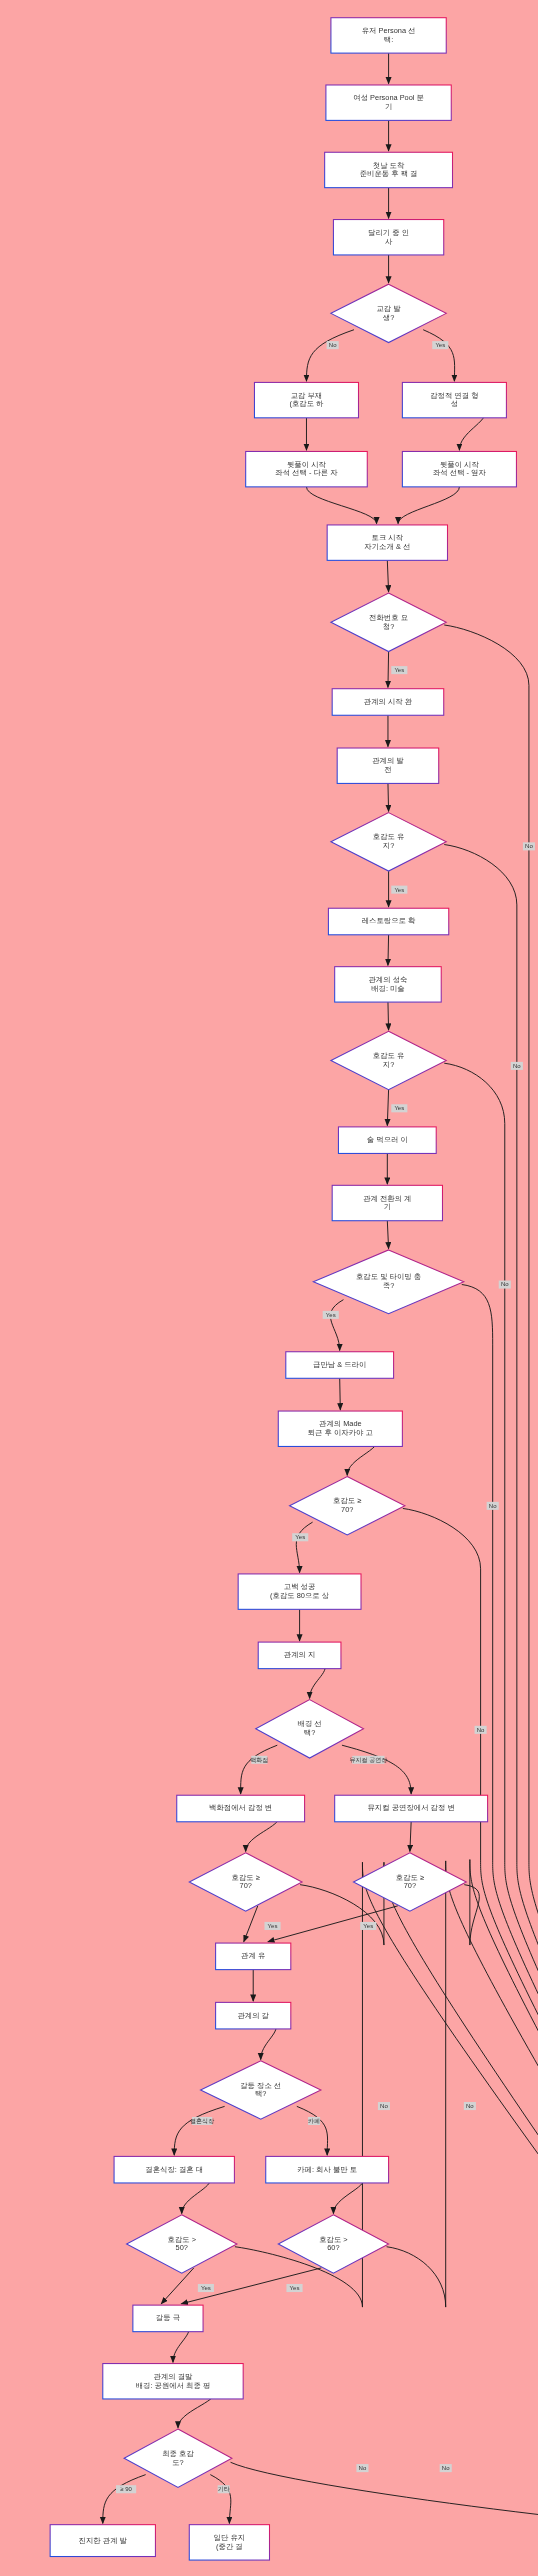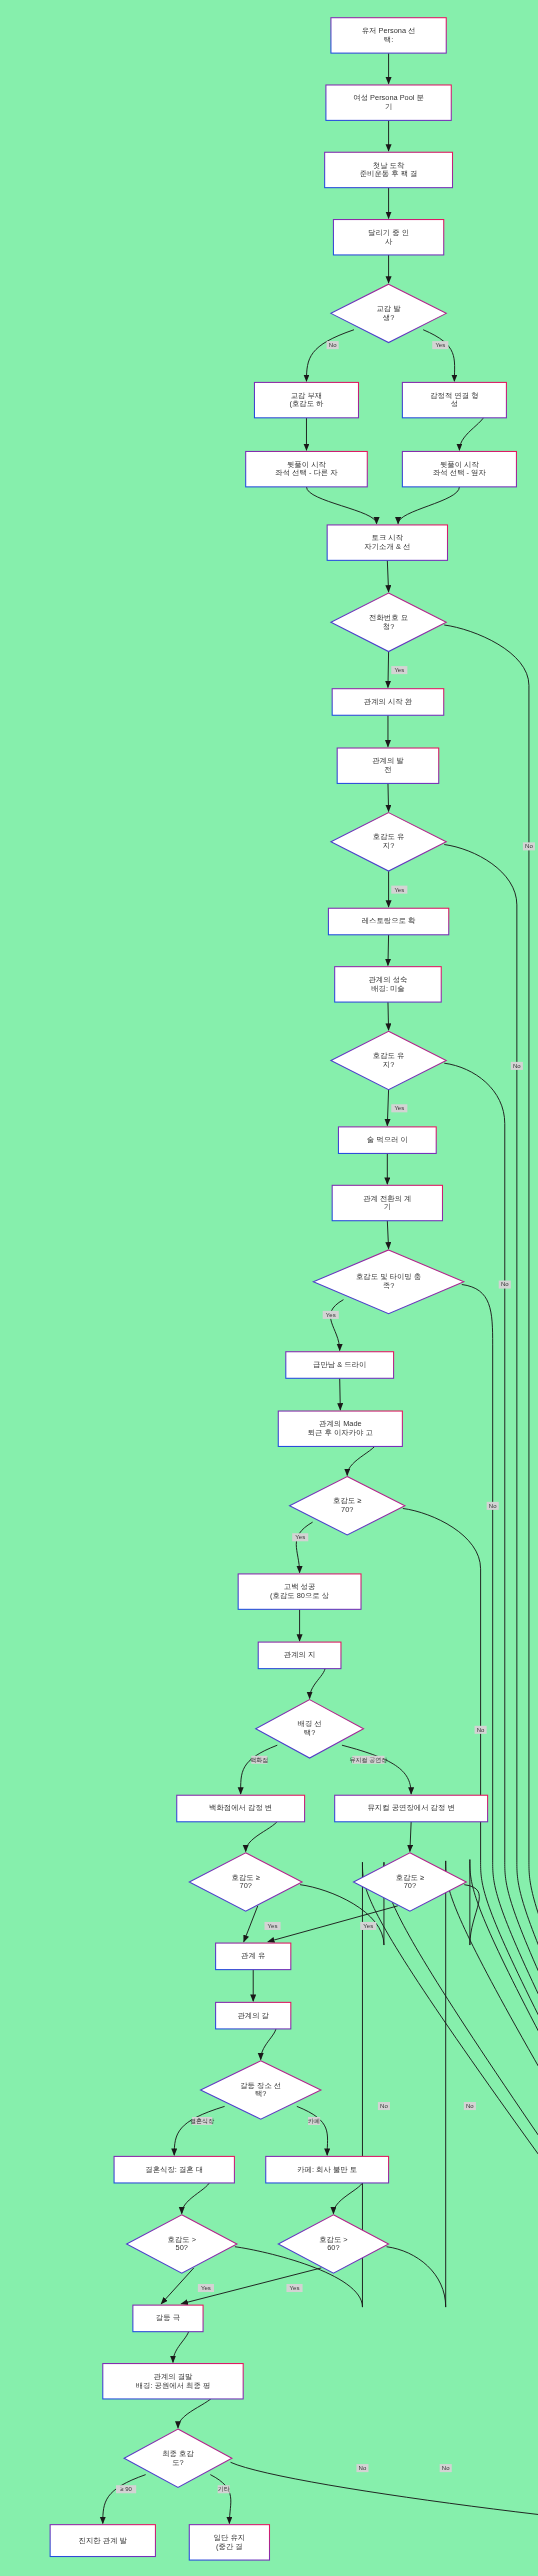--- a/index.html
+++ b/index.html
@@ -1,17 +1,17 @@
 <!DOCTYPE html>
 <html style="font-size:10.7px"><head>
 <meta charset="utf-8">
 <style>
   html,body{margin:0;padding:0;background:#ffffff;}
   body{font-family:"Liberation Sans","DejaVu Sans",sans-serif;}
-  #canvas{position:relative;width:539px;height:2576px;background:#86efac;overflow:hidden;text-align:center;}
+  #canvas{position:relative;width:539px;height:2576px;background:#fca5a5;overflow:hidden;text-align:center;}
   svg.layer{position:absolute;left:0;top:0;width:539px;height:2576px;}
   .nodeLabel{
     font-family:"Liberation Sans","DejaVu Sans",sans-serif;
     font-size:11px;fill:#333333;text-anchor:middle;dominant-baseline:middle;
   }
   .edgeLabel{
     font-family:"Liberation Sans","DejaVu Sans",sans-serif;
     font-size:9px;fill:#333333;text-anchor:middle;dominant-baseline:middle;
   }
   .edgeLabelBg{fill:#d3d3d3;}

